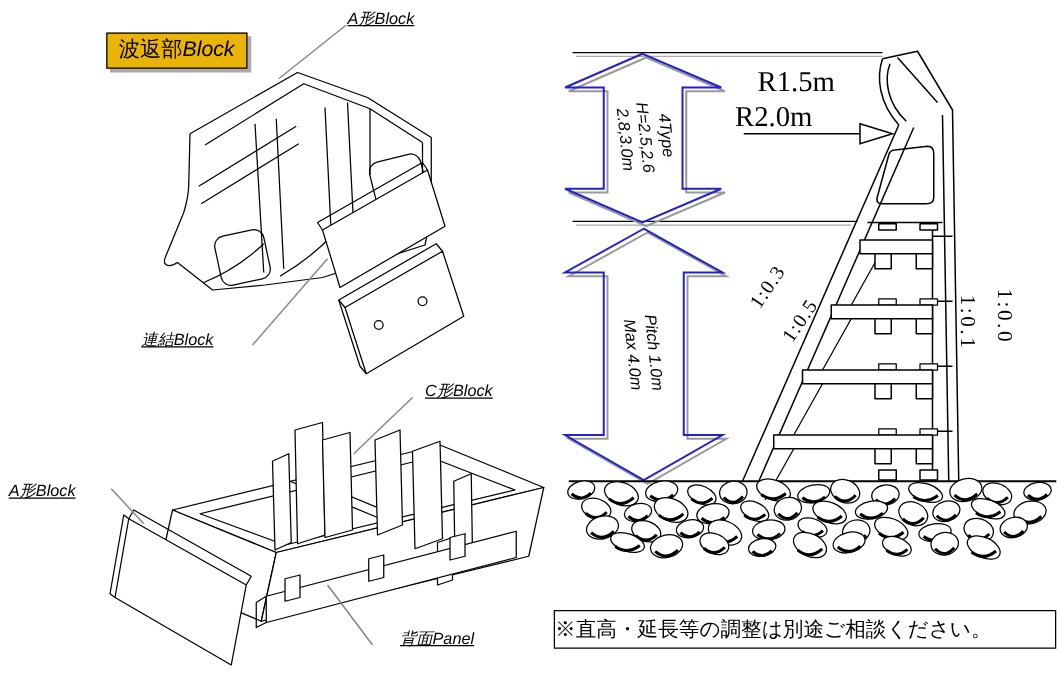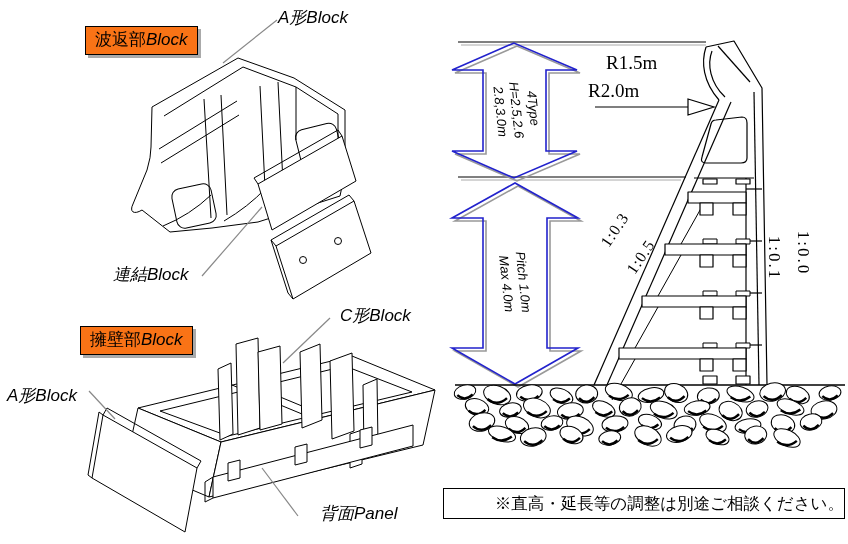--- a/index.html
+++ b/index.html
@@ -1,31 +1,31 @@
 <!DOCTYPE html>
 <html><head>
 <meta charset="utf-8">
 <style>
   html,body{margin:0;padding:0;background:#fff;}
   #canvas{position:relative;width:848px;height:544px;background:#fff;overflow:hidden;
           font-family:"Liberation Sans",sans-serif;color:#000;}
   #draw{position:absolute;left:0;top:0;}
-  .cad-box{position:absolute;border:1px solid #000;background:#f97316;box-shadow:3px 3px 0 #aaa;
+  .cad-box{position:absolute;border:1px solid #000;background:#eab308;box-shadow:3px 3px 0 #aaa;
            padding:2px 9px 3px 9px;font-size:17px;white-space:nowrap;line-height:1.3;}
   .cad-box .en{font-style:italic;}
-  .lbl{position:absolute;font-size:17px;font-style:italic;white-space:nowrap;}
+  .lbl{position:absolute;font-size:13px;font-style:italic;white-space:nowrap;text-decoration:underline;}
   .dim{position:absolute;font-family:"Liberation Serif",serif;white-space:nowrap;}
-  .rlab{font-size:19px;line-height:1.1;}
+  .rlab{font-size:23px;line-height:1.1;}
   .slope{font-size:16px;letter-spacing:1px;}
   .vslope{font-size:17px;letter-spacing:2px;}
   .arrow-text{position:absolute;display:flex;align-items:center;justify-content:center;
               font-style:italic;font-size:13px;line-height:1.3;text-align:center;
               white-space:pre-line;}
   .note-box{position:absolute;border:1px solid #000;background:#fff;display:flex;
-            align-items:center;justify-content:flex-end;font-size:16.5px;white-space:nowrap;}
+            align-items:center;justify-content:flex-start;font-size:16.5px;white-space:nowrap;}
 </style>
 </head>
 <body>
 
 <div id="canvas">
 
   <svg id="draw" width="848" height="544" viewBox="0 0 848 544">
 
     <g stroke="#000" stroke-width="1" fill="none" stroke-linejoin="round">
       <path fill="#fff" d="M152,107 L238,58 L294,78 L345,110 L345,172 L340,196 L258,222 L212,228 L170,232 L142,210 C134,215 129,212 133,204 L147,170 Q151,157 151,147 Z"></path>
@@ -248,23 +248,20 @@
     </g>
   </svg>
 
   <div class="cad-box" style="left:85px;top:26px;">
     <span class="jp">波返部</span><span class="en">Block</span>
   </div>
 
   <div class="lbl" style="left:278px;top:6px;">A形Block</div>
   <div class="lbl" style="left:113px;top:263px;">連結Block</div>
 
-  <div class="cad-box" style="left:80px;top:326px;">
-    <span class="jp">擁壁部</span><span class="en">Block</span>
-  </div>
 
   <div class="lbl" style="left:340px;top:304px;">C形Block</div>
   <div class="lbl" style="left:7px;top:384px;">A形Block</div>
   <div class="lbl" style="left:320px;top:502px;">背面Panel</div>
 
   <div class="dim rlab" style="left:606px;top:53px;">R1.5m</div>
   <div class="dim rlab" style="left:588px;top:81px;">R2.0m</div>
 
   <div class="arrow-text" style="left:456px;top:60px;width:120px;height:100px;transform:rotate(84deg);">4Type
 H=2.5,2.6

